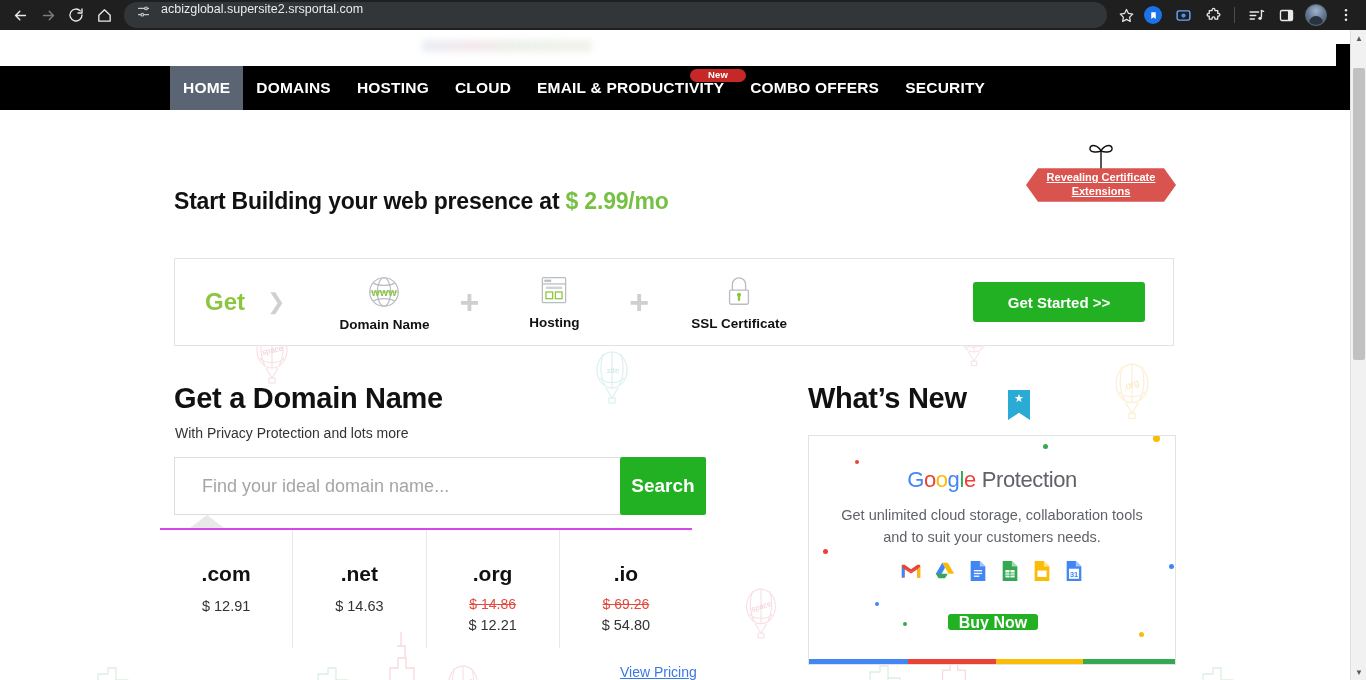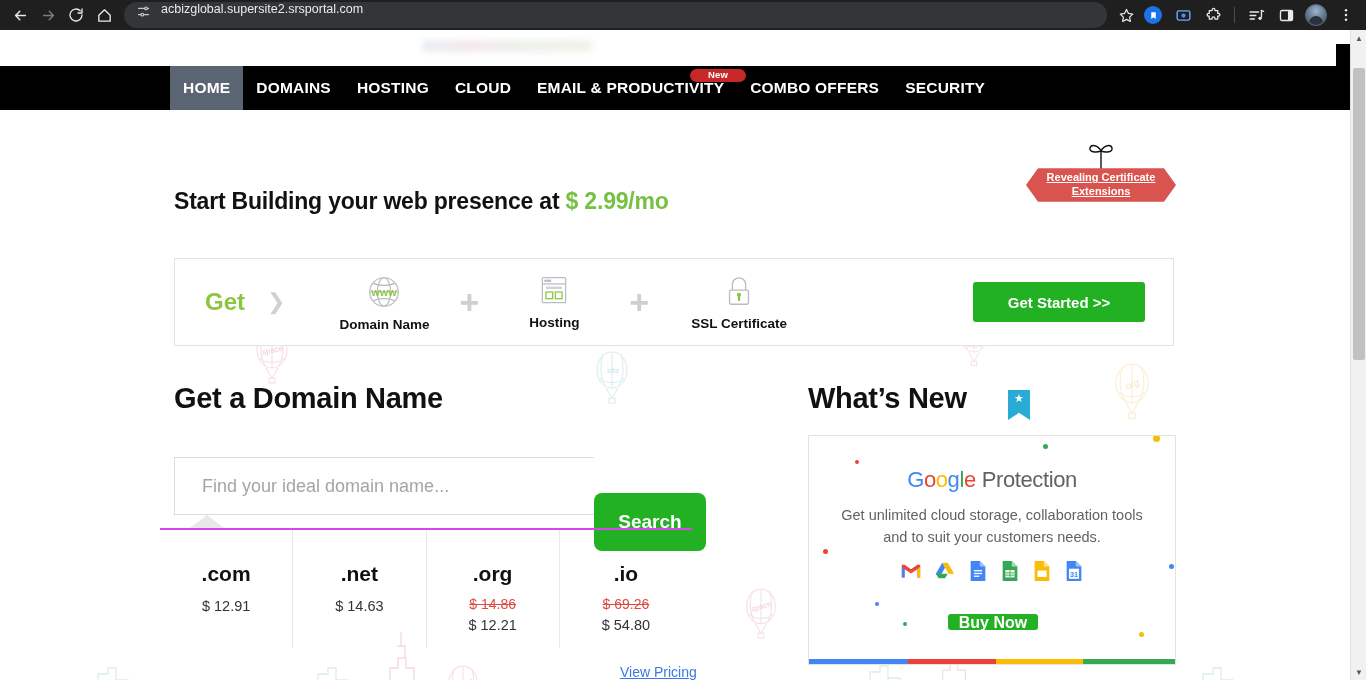--- a/index.html
+++ b/index.html
@@ -214,21 +214,21 @@
   }
   .search-input {
     flex: 1 1 auto; height: 58px;
     border: 1px solid #dcdcdc; border-right: none;
     font-size: 18px; color: #555;
     padding: 0 27px;
     font-family: "Liberation Sans", sans-serif;
     outline: none; background: #fff;
   }
   .search-input::placeholder { color: #a5a5a5; }
-  .search-btn { width: 112px; height: 58px; font-size: 19px; border-radius: 8px; margin-top: 36px; }
+  .search-btn { width: 86px; height: 58px; font-size: 19px; border-radius: 2px; }
 
   .tld-pointer {
     position: absolute; left: 190px; top: 485px;
     width: 0; height: 0;
     border-left: 17px solid transparent;
     border-right: 17px solid transparent;
     border-bottom: 13px solid #e8e8e8;
     z-index: 2;
   }
   .tld-row {
@@ -558,20 +558,21 @@
         <path d="M18 21.5v6" stroke="#8cc63e" stroke-width="2.4" stroke-linecap="round"></path>
         <circle cx="18" cy="22" r="2.2" fill="#8cc63e" stroke="none"></circle>
       </svg>
       <div class="lbl">SSL Certificate</div>
     </div>
 
     <button class="btn-green get-started">Get Started &gt;&gt;</button>
   </div>
 
   <h2 class="sec-title" id="domain-title">Get a Domain Name</h2>
+  <div class="sub-line">With Privacy Protection and lots more</div>
 
   <div class="search-wrap">
     <input class="search-input" type="text" placeholder="Find your ideal domain name..." style="">
     <button class="btn-green search-btn">Search</button>
   </div>
 
   <div class="tld-pointer"></div>
   <div class="tld-row">
     <div class="tld-cell">
       <div class="tld-name">.com</div>

